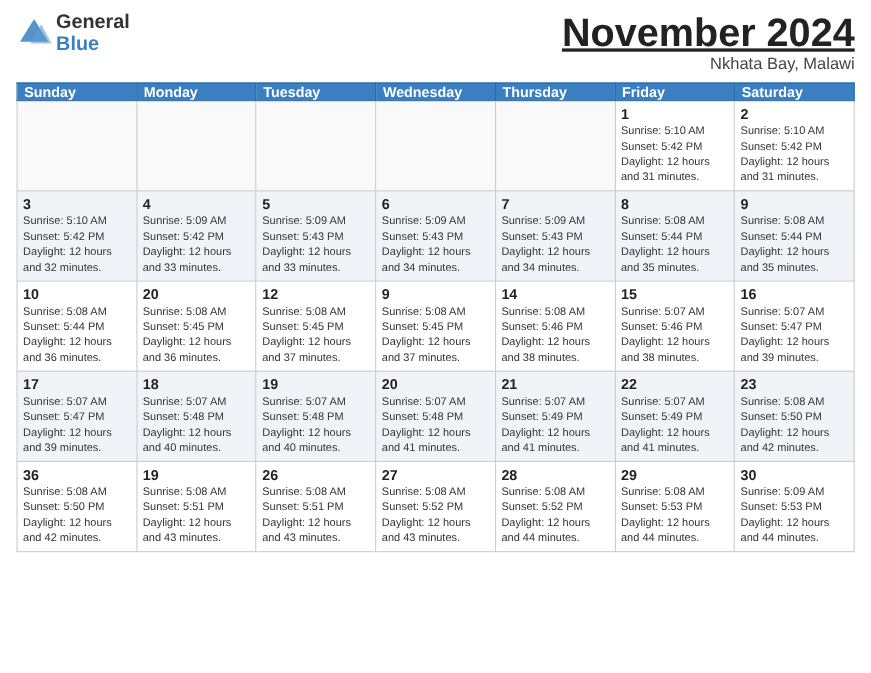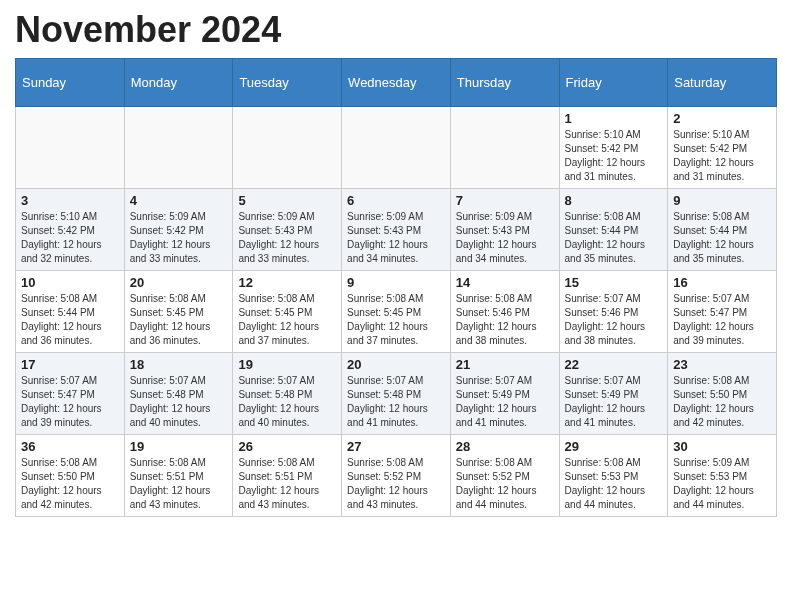--- a/index.html
+++ b/index.html
@@ -45,36 +45,37 @@
       height: 32px;
     }
     .title-block {
       text-align: right;
     }
     .month-year {
       font-size: 36px;
       font-weight: bold;
       color: #222;
       line-height: 1.1;
+      text-decoration: underline;
     }
     .location {
       font-size: 15px;
       color: #444;
     }
     .calendar {
       width: 100%;
       border-collapse: collapse;
       border: 1px solid #bbb;
     }
     .calendar th {
       background: #3a7fc1;
       color: #fff;
       font-size: 13px;
-      font-weight: normal;
-      padding: 16px 6px;
+      font-weight: bold;
+      padding: 0 6px;
       text-align: left;
       border: 1px solid #2e6aa0;
     }
     .calendar td {
       border: 1px solid #ccc;
       vertical-align: top;
       padding: 4px 5px;
       width: calc(100% / 7);
       height: 80px;
       background: #fff;
@@ -97,22 +98,33 @@
     }
     .row-alt td {
       background: #f0f4f8;
     }
   </style>
 </head>
 <body>
 
 <div class="page">
   <div class="header">
+    <div class="logo">
+      <svg class="logo-icon" viewBox="0 0 40 40" xmlns="http://www.w3.org/2000/svg">
+        <polygon points="20,4 36,30 4,30" fill="#3a7fc1" opacity="0.85"></polygon>
+        <polygon points="28,10 40,32 16,32" fill="#5a9fd4" opacity="0.6"></polygon>
+      </svg>
+      <div class="logo-text">
+        <span class="logo-general">General</span>
+        <span class="logo-blue">Blue</span>
+      </div>
+    </div>
     <div class="title-block">
       <div class="month-year">November 2024</div>
+      <div class="location">Nkhata Bay, Malawi</div>
     </div>
   </div>
 
   <table class="calendar">
     <thead>
       <tr>
         <th>Sunday</th>
         <th>Monday</th>
         <th>Tuesday</th>
         <th>Wednesday</th>

